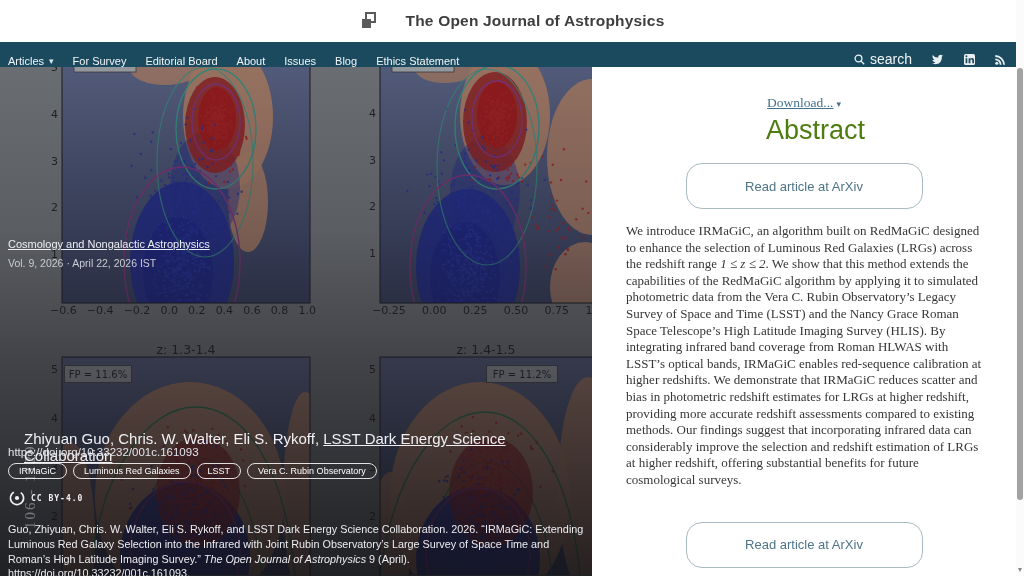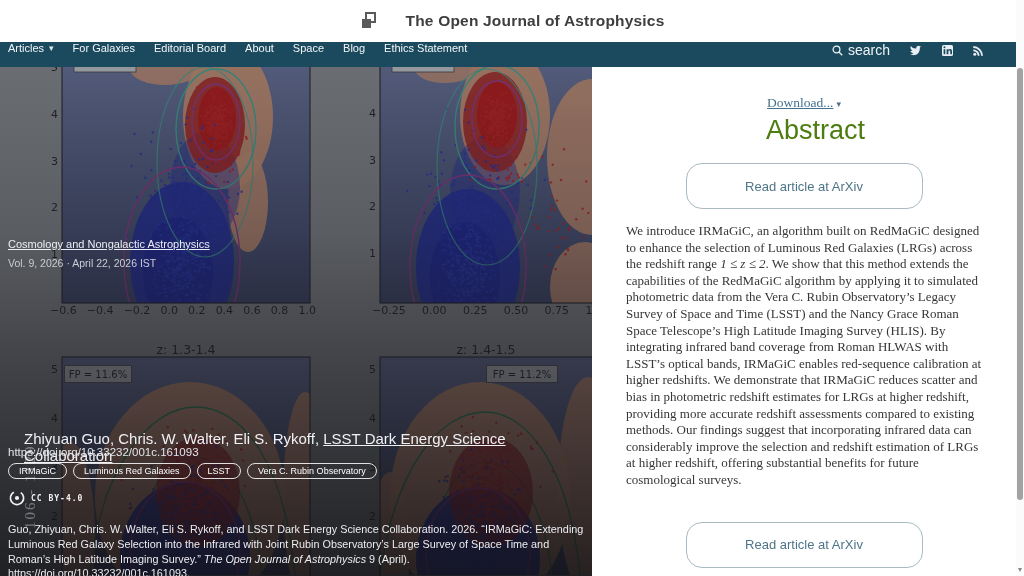--- a/index.html
+++ b/index.html
@@ -6,22 +6,22 @@
   html,body { width:1024px; height:576px; overflow:hidden; background:#fff;
               font-family:"Liberation Sans", sans-serif; }
   .page { position:relative; width:1024px; height:576px; }
 
   
   .topbar { height:42px; display:flex; align-items:center; justify-content:center; gap:26px; background:#fff; }
   .logo { width:20px; height:20px; display:inline-block; }
   .brand-title { font-size:15.5px; font-weight:bold; color:#3e3e3e; letter-spacing:.2px; }
 
   
-  .navbar { height:25px; width:1016px; background:#1b4a5e; display:flex; align-items:flex-start;
-            justify-content:space-between; padding:0 32px 0 8px; }
+  .navbar { height:25px; width:1016px; background:#1b4a5e; display:flex; align-items:flex-end;
+            justify-content:space-between; padding:0 10px 0 8px; }
   .nav-left { display:flex; align-items:center; gap:19px; }
   .nav-item { font-size:11px; color:#f2f6f8; cursor:pointer; white-space:nowrap; display:flex; align-items:center; gap:5px; }
   .caret { font-size:9px; color:#dbe6ea; }
   .nav-right { display:flex; align-items:center; gap:20px; }
   .nav-search { display:flex; align-items:center; gap:5px; font-size:14px; color:#eef3f6; cursor:pointer; }
   .soc { display:flex; align-items:center; cursor:pointer; }
 
   
   .content { display:flex; height:509px; width:1016px; }
 
@@ -89,24 +89,24 @@
     </span>
     <span class="brand-title">The Open Journal of Astrophysics</span>
   </header>
 
   <nav class="navbar">
     <div class="nav-left">
       <span class="nav-item">
         <span>Articles</span>
         <span class="caret">▾</span>
       </span>
-      <span class="nav-item">For Galaxies</span>
+      <span class="nav-item">For Survey</span>
       <span class="nav-item">Editorial Board</span>
       <span class="nav-item">About</span>
-      <span class="nav-item">Space</span>
+      <span class="nav-item">Issues</span>
       <span class="nav-item">Blog</span>
       <span class="nav-item">Ethics Statement</span>
     </div>
     <div class="nav-right">
       <span class="nav-search">
         <svg width="11" height="11" viewBox="0 0 11 11">
           <circle cx="4.5" cy="4.5" r="3.4" fill="none" stroke="#eef3f6" stroke-width="1.3"></circle>
           <line x1="7.2" y1="7.2" x2="10.2" y2="10.2" stroke="#eef3f6" stroke-width="1.3"></line>
         </svg>
         <span>search</span>

